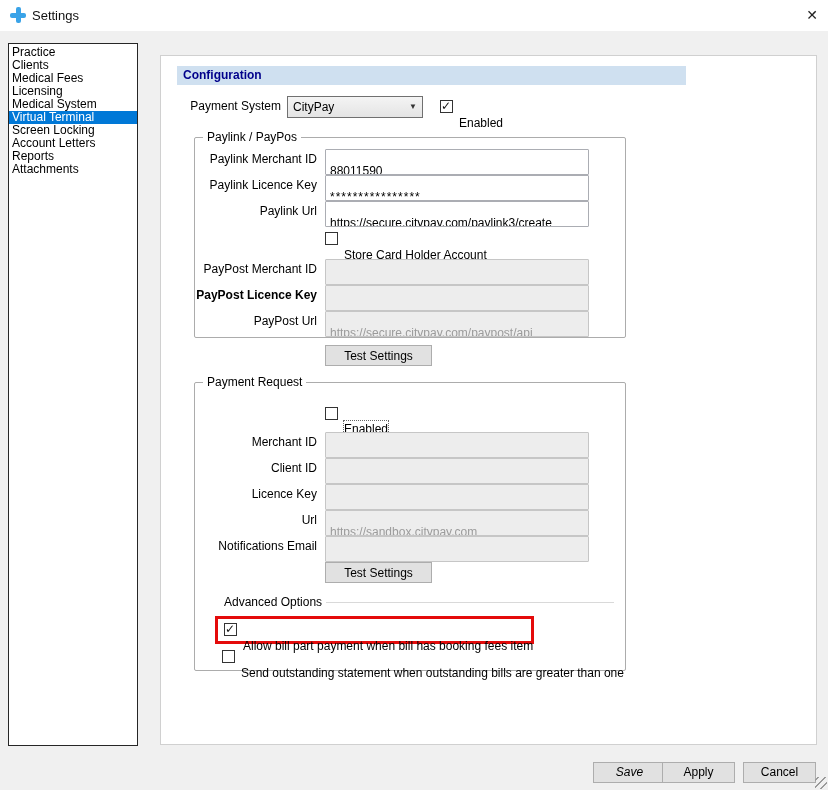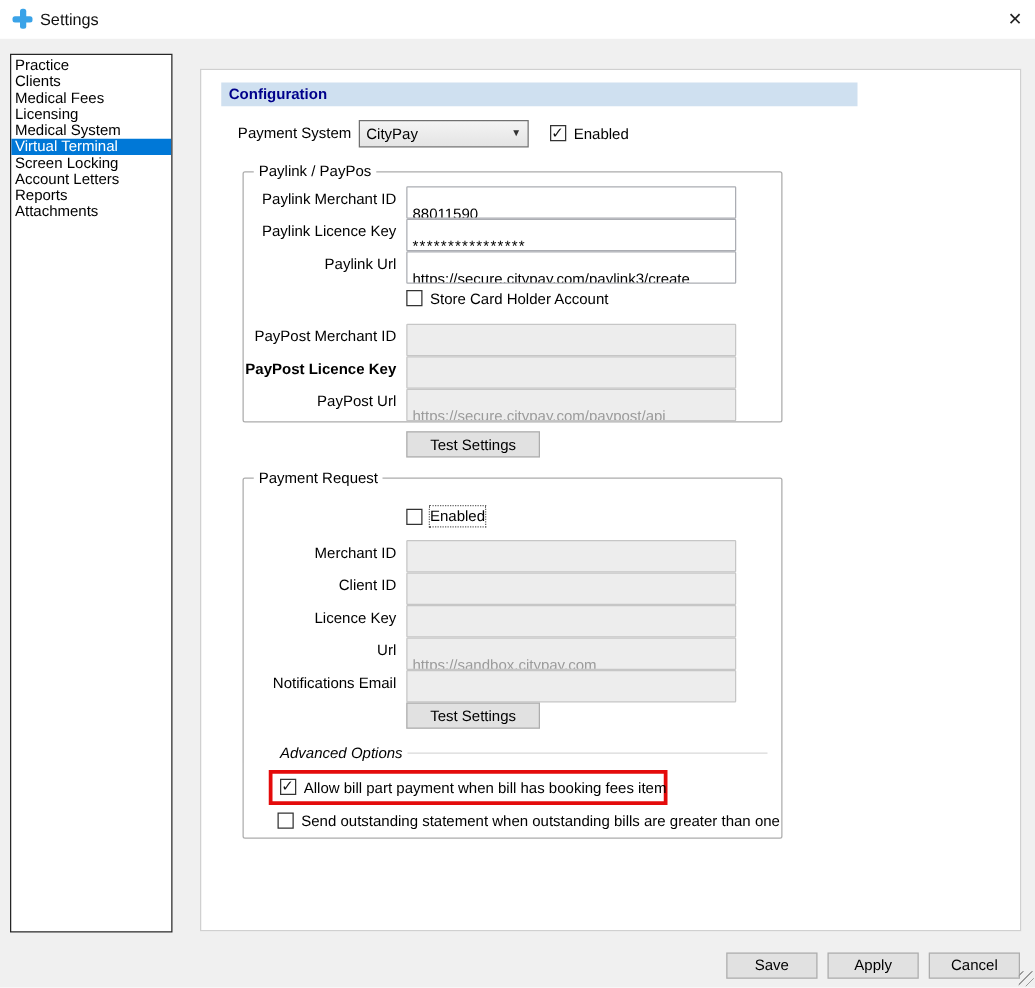--- a/index.html
+++ b/index.html
@@ -35,29 +35,29 @@
   .field.disabled { background:#ededed; border-color:#c6c6c6; color:#9b9b9b; }
   .combobox { position:absolute; left:126px; top:40px; width:136px; height:22px;
     border:1px solid #707070; background:linear-gradient(#f4f4f4,#e4e4e4);
     line-height:20px; padding-left:5px; cursor:default; }
   .combobox .arrow { position:absolute; right:0; top:0; width:18px; height:20px;
     text-align:center; line-height:20px; font-size:8px; color:#333; }
   .checkbox { position:absolute; width:13px; height:13px; background:#fff;
     border:1px solid #333; cursor:pointer; }
   .checkbox.checked::after { content:"✓"; position:absolute; left:0px; top:-2px;
     font-size:12px; font-weight:bold; color:#111; }
-  .cb-label { position:absolute; height:16px; line-height:16px; white-space:nowrap; }
+  .cb-label { position:absolute; height:16px; line-height:16px; white-space:nowrap;margin-top:16px; }
   .cb-label.focused { outline:1px dotted #666; }
   .groupbox { position:absolute; border:1px solid #acacac; border-radius:2px; }
   .groupbox .legend { position:absolute; left:8px; top:-8px; background:#fff; padding:0 4px;
     font-size:12px; line-height:15px; }
   .btn { position:absolute; background:#e1e1e1; border:1px solid #adadad; text-align:center;
     font-size:12px; cursor:pointer; font-family:"Liberation Sans","DejaVu Sans",sans-serif; }
   .adv-header { position:absolute; left:29px; top:212px; width:390px; display:flex; align-items:center; }
-  .adv-header .adv-title { white-space:nowrap; padding-right:4px;font-style:italic; }
+  .adv-header .adv-title { white-space:nowrap; padding-right:4px; }
   .adv-header .adv-line { flex:1; border-top:1px solid #d9d9d9; margin-top:1px; }
   .red-annotation { position:absolute; left:20px; top:233px; width:319px; height:28px;
     border:3px solid #e40b0b; }
   
   .footer-btn { height:21px; width:73px; line-height:19px; top:762px; }
   .resize-grip { position:absolute; right:1px; bottom:1px; width:12px; height:12px;
     background:repeating-linear-gradient(135deg, transparent 0 2px, #9a9a9a 2px 3px, transparent 3px 5px); }
 </style>
 </head>
 <body>
@@ -154,17 +154,17 @@
     <div class="red-annotation">
       <div class="checkbox checked" style="left:6px; top:4px;"></div>
       <div class="cb-label" style="left:25px; top:3px;">Allow bill part payment when bill has booking fees item</div>
     </div>
 
     <div class="checkbox" style="left:27px; top:267px;"></div>
     <div class="cb-label" style="left:46px; top:266px;">Send outstanding statement when outstanding bills are greater than one</div>
   </div>
 </div>
 
-<button class="btn footer-btn" style="left:581px;">Save</button>
+<button class="btn footer-btn" style="left:593px;font-style:italic;">Save</button>
 <button class="btn footer-btn" style="left:662px;">Apply</button>
 <button class="btn footer-btn" style="left:743px;">Cancel</button>
 
 <div class="resize-grip"></div>
 
 </body></html>

